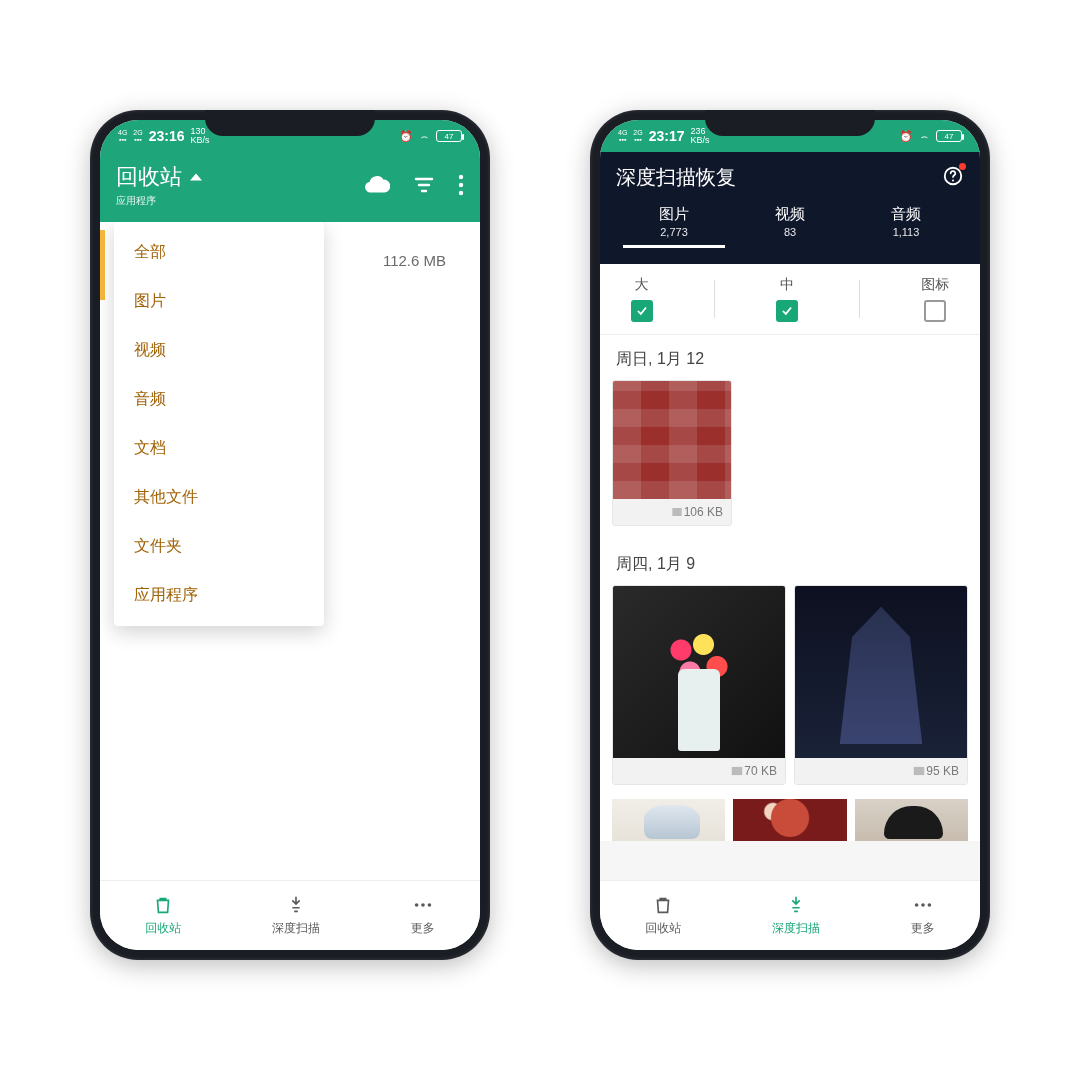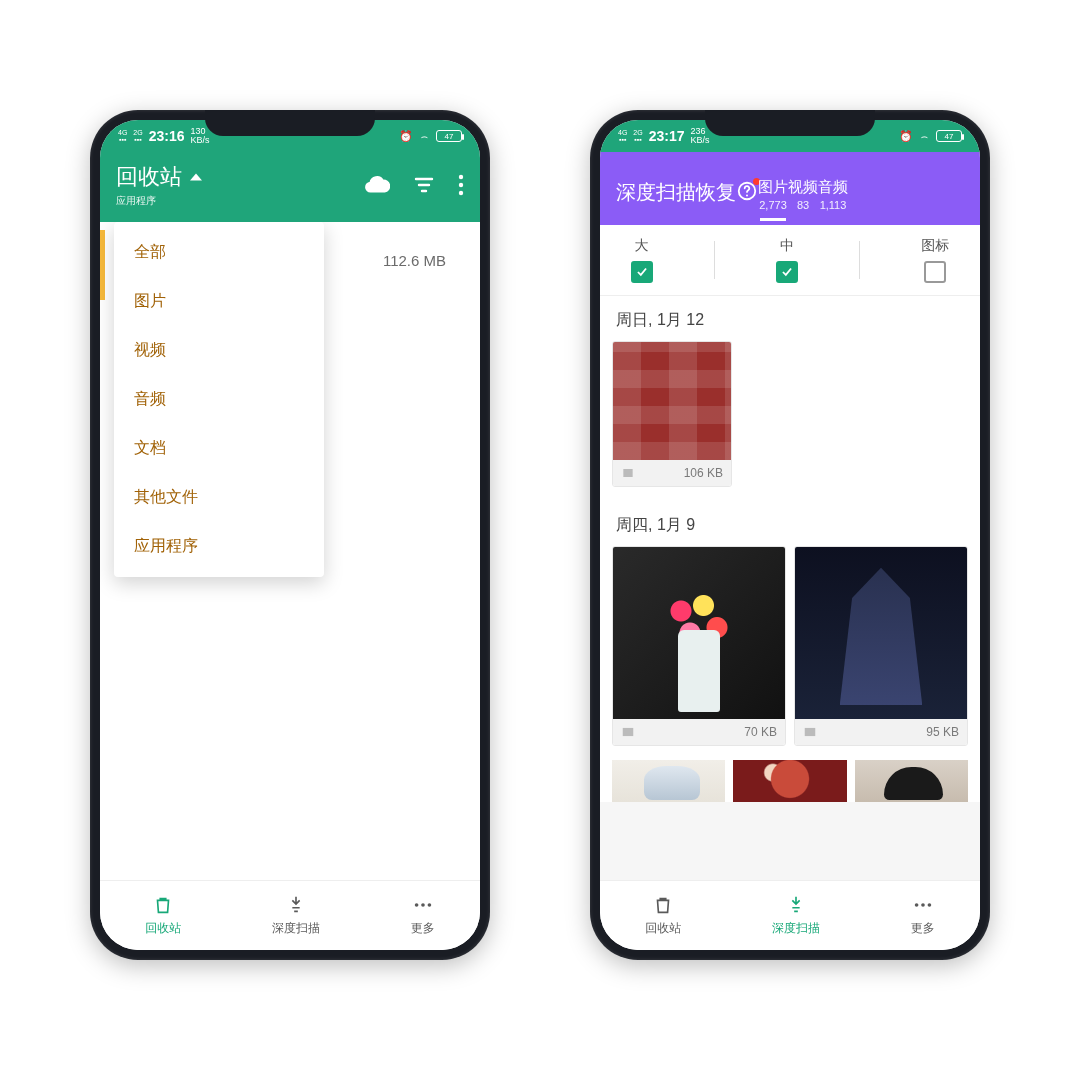--- a/index.html
+++ b/index.html
@@ -78,22 +78,22 @@
   .bottomnav {
     height:70px; border-top:1px solid #eee; background:#fff;
     display:flex; justify-content:space-around; align-items:center;
   }
   .bn-item { display:flex; flex-direction:column; align-items:center; gap:4px; font-size:12px; color:#5a5a5a; cursor:pointer;}
   .bn-item.active { color:#18a878;}
   .bn-item svg { width:22px; height:22px; }
 
   
   .appbar2 {
-    background:#8b5cf6; color:#fff; padding:12px 16px 4px;
-    display:flex; flex-direction:row;
+    background:#0f172a; color:#fff; padding:12px 16px 16px;
+    display:flex; flex-direction:column;
   }
   .appbar2-row1 { display:flex; justify-content:space-between; align-items:center;}
   .appbar2-title { font-size:20px;}
   .help-wrap { position:relative;}
   .help-dot { position:absolute; top:-2px; right:-2px; width:7px; height:7px; background:#ff3b30; border-radius:50%;}
   .tabs { display:flex; margin-top:14px;}
   .tab { flex:1; text-align:center; padding-bottom:10px; font-size:15px; position:relative; cursor:pointer;}
   .tab .count { font-size:11px; opacity:.9; display:block; margin-top:2px;}
   .tab.active::after { content:""; position:absolute; bottom:0; left:6%; width:88%; height:3px; background:#fff;}
 
@@ -106,21 +106,21 @@
   .cb.checked { background:#18a878; border-color:#18a878;}
   .cb.checked svg { stroke:#fff; }
   .vline { width:1px; height:38px; background:#ddd;}
 
   .scan-body { flex:1; overflow:auto; background:#f6f6f6; }
   .section-title { padding:14px 16px 10px; font-size:16px; color:#444; background:#fff;}
   .grid { display:grid; grid-template-columns:repeat(2,1fr); gap:8px; padding:0 12px 14px; background:#fff;}
   .grid.single { grid-template-columns:120px;}
   .thumb-card { border:1px solid #e6e6e6; border-radius:3px; overflow:hidden; background:#fff;}
   .thumb { width:100%; aspect-ratio:1/1; display:flex; align-items:center; justify-content:center;}
-  .thumb-footer { display:flex; align-items:center; justify-content:space-between; padding:6px 8px; background:#f2f2f2; font-size:12px; color:#7a7a7a;}
+  .thumb-footer { display:flex; align-items:center; justify-content:flex-end; padding:6px 8px; background:#f2f2f2; font-size:12px; color:#7a7a7a;}
   .thumb-footer svg{ width:14px; height:14px; fill:#bbb;}
 
   
   .th-a { background:#9a2f2c; background-image:repeating-linear-gradient(0deg,rgba(255,255,255,.12) 0 18px,transparent 18px 36px),repeating-linear-gradient(90deg,rgba(255,255,255,.12) 0 28px,transparent 28px 56px);}
   .th-b { background:linear-gradient(135deg,#2a2a2a,#111); position:relative;}
   .th-b::before{content:""; position:absolute; inset:18% 24%; background:radial-gradient(circle at 30% 30%,#ff3b6b 0 10px,transparent 11px),radial-gradient(circle at 55% 25%,#ffe25a 0 10px,transparent 11px),radial-gradient(circle at 70% 45%,#ff4d4d 0 10px,transparent 11px),radial-gradient(circle at 40% 50%,#ff79a6 0 10px,transparent 11px);}
   .th-b::after{content:""; position:absolute; left:38%; right:38%; top:48%; bottom:4%; background:#e8f0ef; border-radius:6px 6px 3px 3px;}
   .th-c { background:radial-gradient(circle at 40% 35%,#ffe9a8 0 12%,transparent 13%),linear-gradient(160deg,#0b1f2a,#123e46 40%,#0a121a);}
   .th-d { background:linear-gradient(180deg,#0d1020,#1a2238); position:relative;}
   .th-d::after{content:""; position:absolute; inset:12% 26% 8% 26%; background:linear-gradient(#293150,#3a4470); clip-path:polygon(50% 0,85% 22%,100% 100%,0 100%,15% 22%);}
@@ -184,20 +184,21 @@
     <div class="content">
       <div class="yellow-stripe"></div>
       <div class="size-text">112.6 MB</div>
       <div class="dropdown">
         <div class="dropdown-item">全部</div>
         <div class="dropdown-item">图片</div>
         <div class="dropdown-item">视频</div>
         <div class="dropdown-item">音频</div>
         <div class="dropdown-item">文档</div>
         <div class="dropdown-item">其他文件</div>
+        <div class="dropdown-item">文件夹</div>
         <div class="dropdown-item">应用程序</div>
       </div>
     </div>
 
     <div class="bottomnav">
       <div class="bn-item active">
         <svg viewBox="0 0 24 24">
             <path d="M6 7h12l-1 13H7z M9 7V5h6v2" fill="none" stroke="#18a878" stroke-width="1.8"></path>
           </svg>
         <span>回收站</span>

